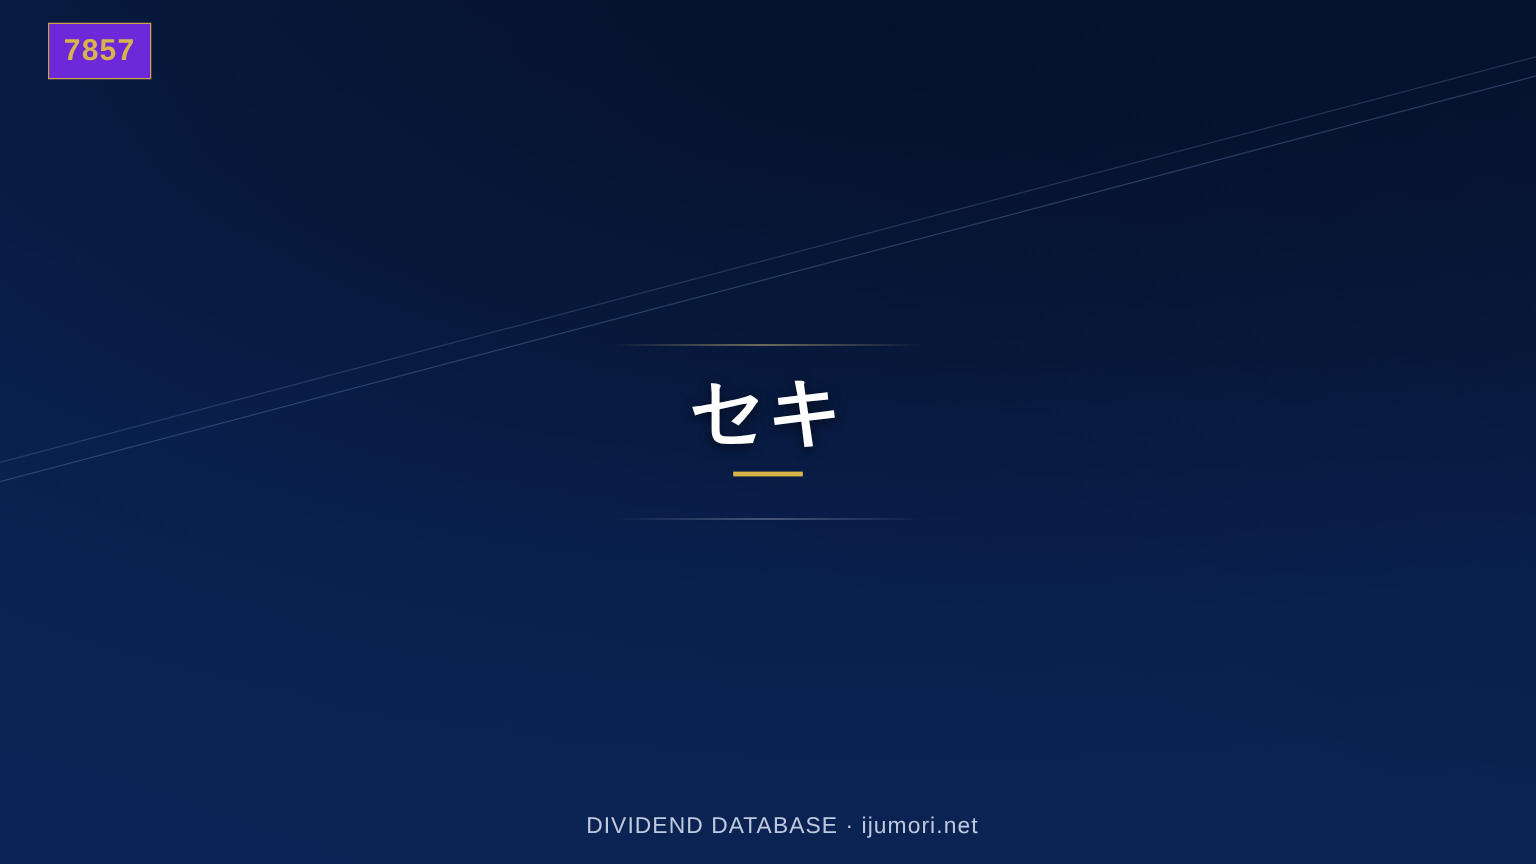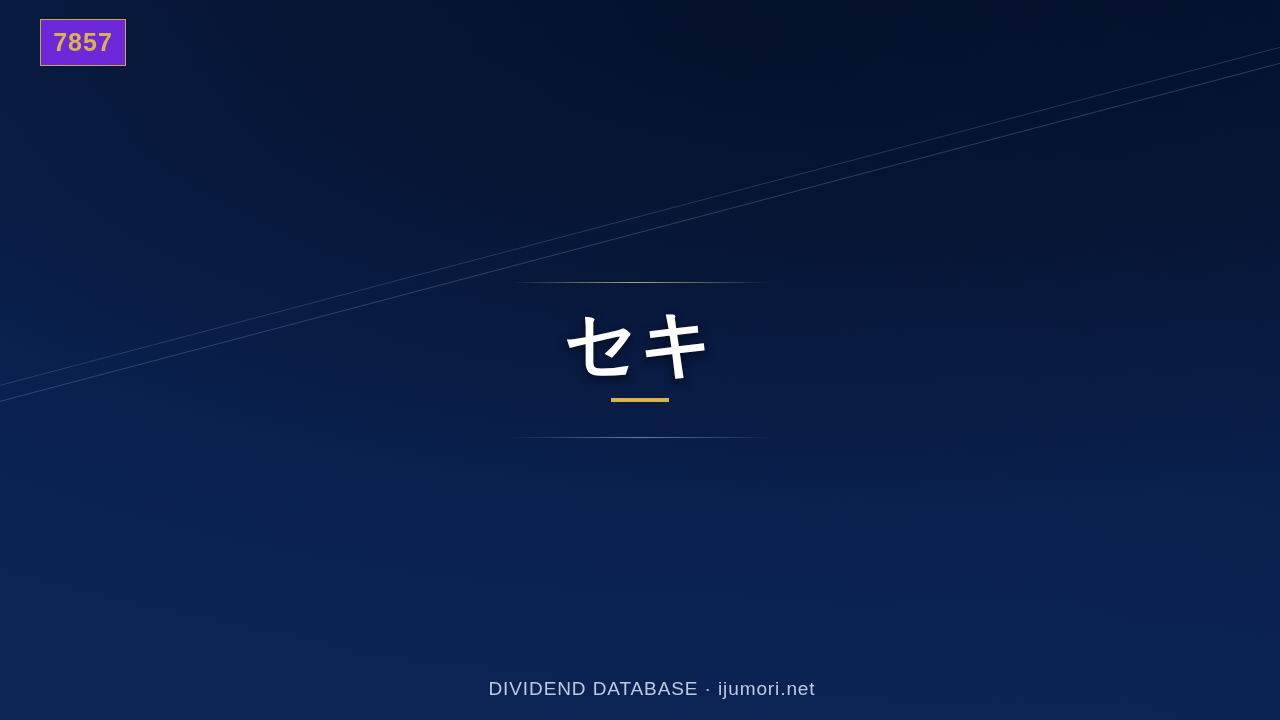--- a/index.html
+++ b/index.html
@@ -60,21 +60,21 @@
   .hero-inner{display:flex;flex-direction:column;align-items:center;width:260px;}
   .rule{
     width:260px;height:1px;flex:none;
     background:linear-gradient(90deg, rgba(200,210,235,0) 0%, rgba(205,185,120,.85) 48%, rgba(200,210,235,0) 100%);
   }
   .rule-top{margin-bottom:24px;}
   .rule-bottom{margin-top:21px;
     background:linear-gradient(90deg, rgba(200,210,235,0) 0%, rgba(190,200,225,.55) 50%, rgba(200,210,235,0) 100%);
   }
   .hero-title{
-    font-size:72px;line-height:1.0;font-weight:700;color:#ffffff;
+    font-size:62px;line-height:1.0;font-weight:700;color:#ffffff;
     letter-spacing:2px;white-space:nowrap;
     text-shadow:0 3px 10px rgba(0,0,0,.55);
   }
   .accent-bar{
     width:58px;height:4px;background:#d9b44a;margin:19px 0 14px;flex:none;
   }
   .hero-subtitle{
     font-size:58px;line-height:1.04;font-weight:400;color:#d9b44a;
     letter-spacing:2px;white-space:nowrap;
   }

